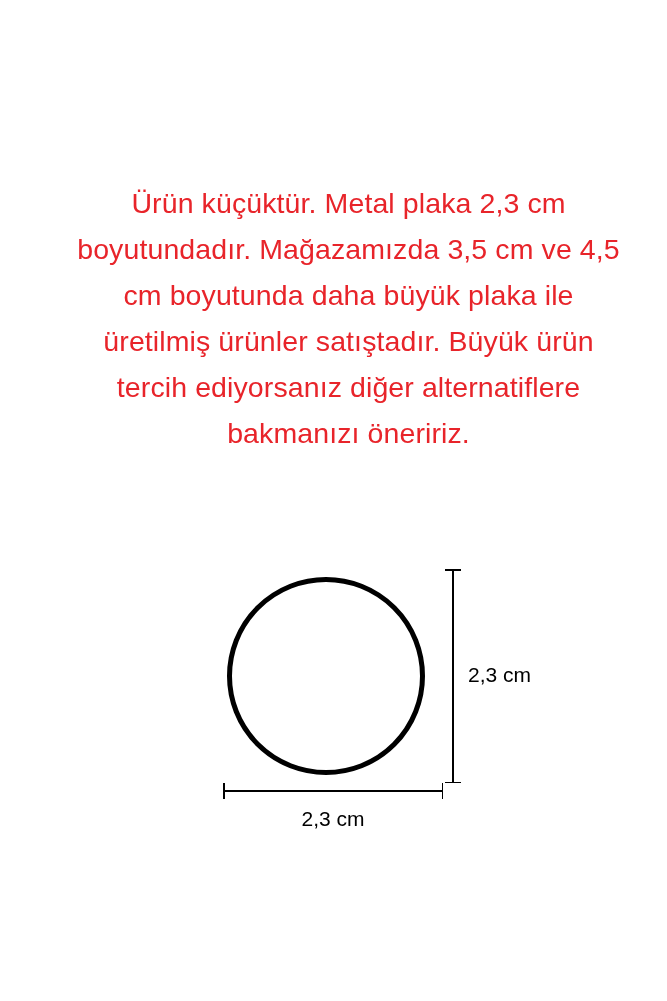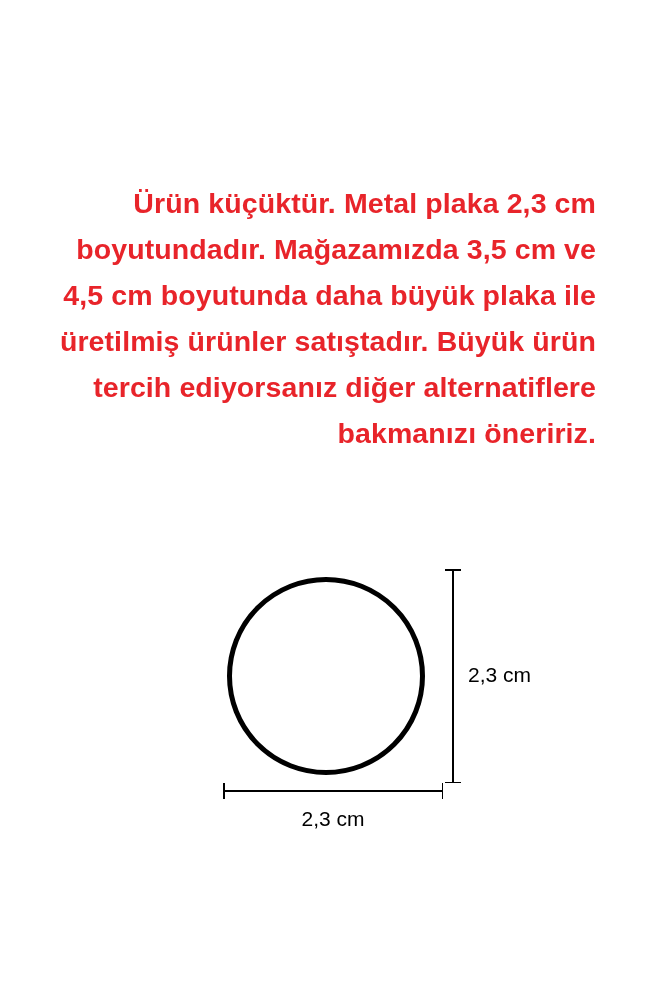--- a/index.html
+++ b/index.html
@@ -20,26 +20,26 @@
     position: relative;
     width: 667px;
     height: 1001px;
     background: #ffffff;
   }
 
   
   .notice {
     position: absolute;
     top: 180px;
-    left: 39px;
+    left: 70px;
     width: 557px;
-    text-align: right;
+    text-align: center;
     font-size: 28.5px;
     line-height: 46px;
-    font-weight: 700;
+    font-weight: 400;
     letter-spacing: 0.1px;
     white-space: pre-line;
   }
 
   
   .diagram {
     position: absolute;
     top: 559px;
     left: 0;
     width: 667px;

